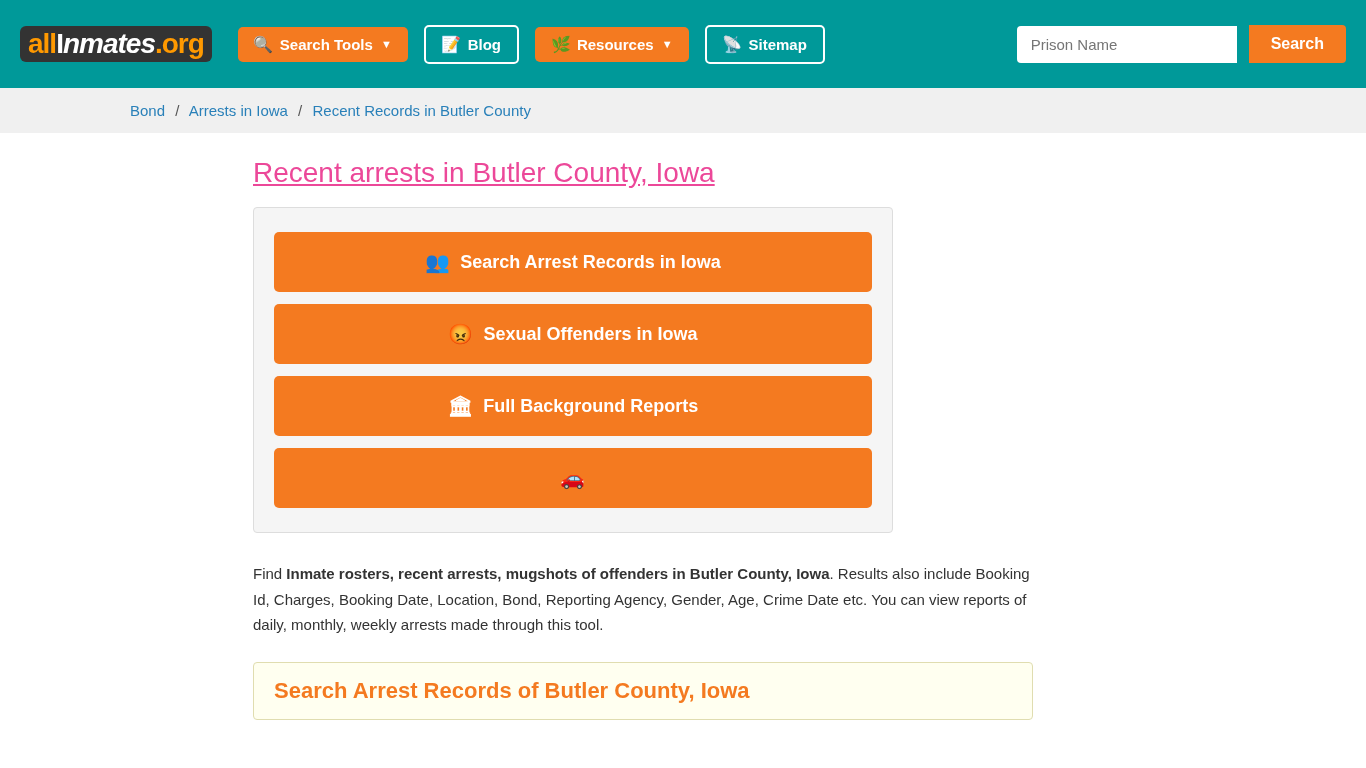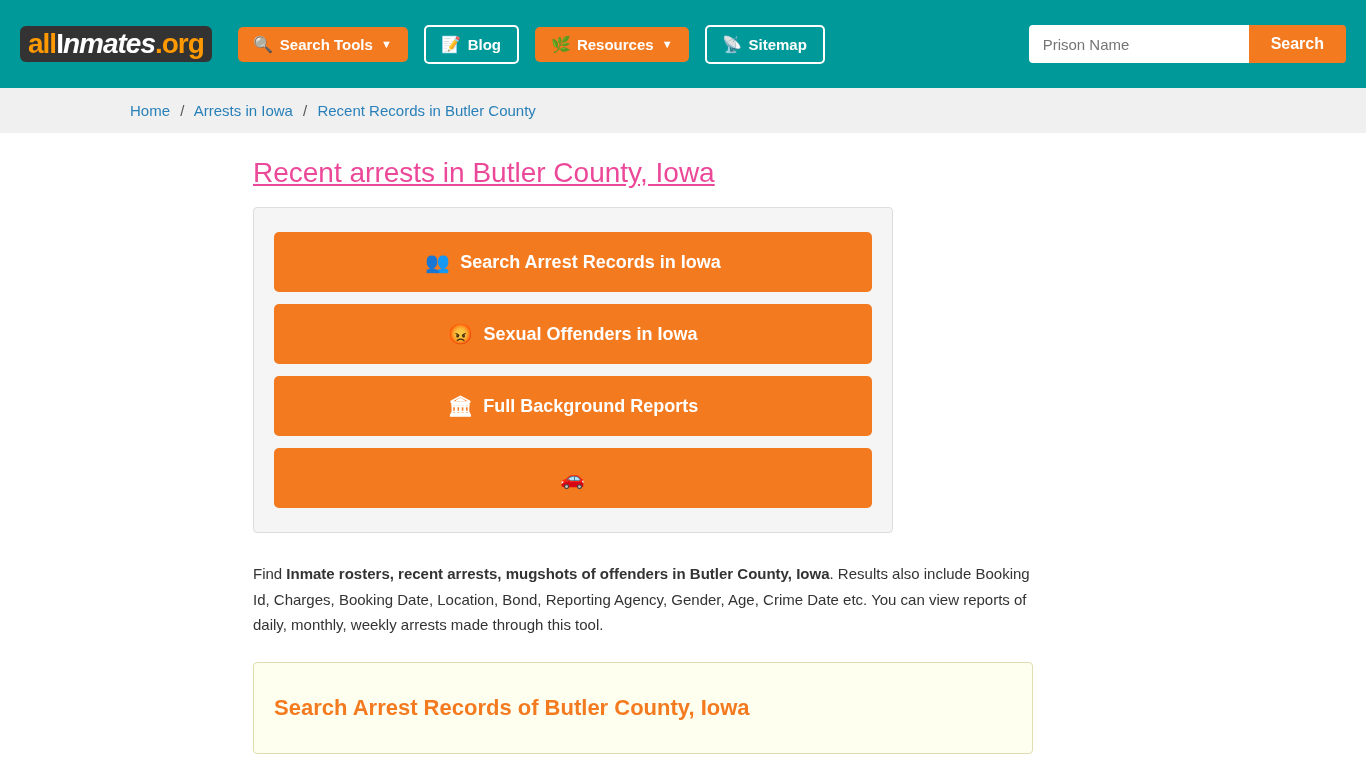--- a/index.html
+++ b/index.html
@@ -44,21 +44,22 @@
       align-items: center;
       gap: 6px;
       font-weight: 600;
     }
     .nav-btn .icon { font-size: 16px; }
     .nav-btn .arrow { font-size: 11px; margin-left: 2px; }
 
     .search-group {
       margin-left: auto;
       display: flex;
-      gap: 0;
+      align-items: center;
+      gap: 12px;
     }
     .search-input {
       padding: 10px 14px;
       font-size: 15px;
       border: none;
       border-radius: 4px 0 0 4px;
       outline: none;
       width: 220px;
       color: #999;
     }
@@ -136,21 +137,21 @@
       margin-bottom: 24px;
       max-width: 780px;
     }
     .desc-text strong { font-weight: bold; }
 
     
     .search-section-box {
       background: #fffff0;
       border: 1px solid #e0ddb0;
       border-radius: 4px;
-      padding: 32px 20px;
+      padding: 15px 20px;
       max-width: 780px;
     }
     .search-section-title {
       font-size: 22px;
       font-weight: bold;
       color: #f47a20;
     }
   </style>
 </head>
 <body>
@@ -186,21 +187,21 @@
 
   <div class="search-group">
     <input class="search-input" type="text" placeholder="Prison Name" style="">
     <button class="search-btn">
       <span>Search</span>
     </button>
   </div>
 </header>
 
 <nav class="breadcrumb-bar">
-  <a href="#">Home</a>
+  <a href="#">Bond</a>
   <span class="sep">/</span>
   <a href="#">Arrests in Iowa</a>
   <span class="sep">/</span>
   <span class="current">Recent Records in Butler County</span>
 </nav>
 
 <main class="main">
   <h1 class="page-title">Recent arrests in Butler County, Iowa</h1>
 
   <div class="buttons-box">

